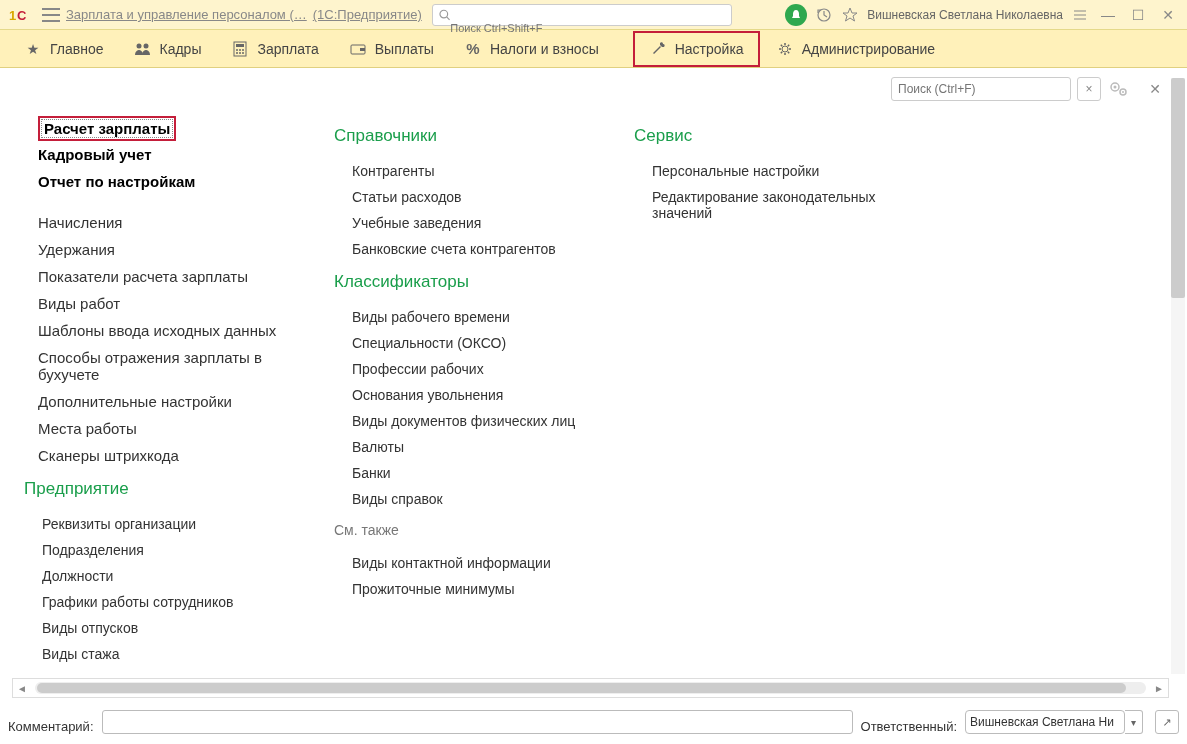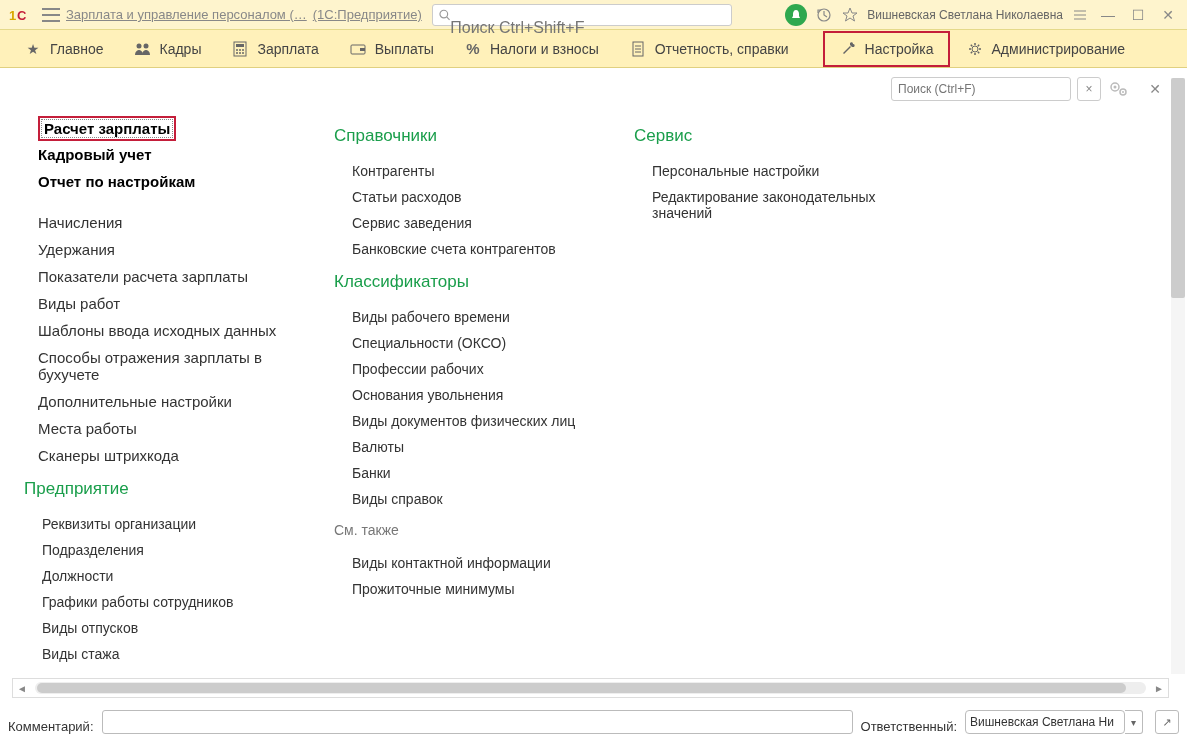--- a/index.html
+++ b/index.html
@@ -33,21 +33,21 @@
     height: 22px;
     background: #fff;
     border: 1px solid #ccc;
     border-radius: 3px;
     display: flex;
     align-items: center;
     padding: 0 6px;
     margin-left: 4px;
   }
   .search-box input {
-    border: none; outline: none; width: 100%; font-size: 16px; color:#999;
+    border: none; outline: none; width: 100%; font-size: 11px; color:#999;
     background: transparent;
     margin-top: 26px;
   }
   .titlebar-right { margin-left:auto; display:flex; align-items:center; gap:8px;}
   .bell-circle {
     width: 22px; height:22px; border-radius:50%;
     background:#2fa84f; display:flex;align-items:center;justify-content:center;
     color:#fff;font-size:12px;
   }
   .tb-icon { width:18px;height:18px;display:flex;align-items:center;justify-content:center;color:#888;}
@@ -246,31 +246,20 @@
           <rect x="10" y="6" width="5" height="3" fill="#666"></rect>
         </svg>
       </span>
     <span>Выплаты</span>
   </div>
   <div class="toolbar-item">
     <span class="tb-ico">
         <b style="font-size:15px">%</b>
       </span>
     <span>Налоги и взносы</span>
-  </div>
-  <div class="toolbar-item">
-    <span class="tb-ico">
-        <svg width="14" height="16" viewBox="0 0 14 16">
-          <rect x="2" y="1" width="10" height="14" stroke="#666" fill="none"></rect>
-          <line x1="4" y1="5" x2="10" y2="5" stroke="#666"></line>
-          <line x1="4" y1="8" x2="10" y2="8" stroke="#666"></line>
-          <line x1="4" y1="11" x2="10" y2="11" stroke="#666"></line>
-        </svg>
-      </span>
-    <span>Отчетность, справки</span>
   </div>
   <div class="toolbar-item active">
     <span class="tb-ico">
         <svg width="16" height="16" viewBox="0 0 16 16">
           <path d="M13 3 C13 1 11 1 10 2 L10 4 L12 6 L14 6 C15 5 15 3 13 3 Z M10 5 L3 12 L4 13 L11 6 Z" fill="#666"></path>
         </svg>
       </span>
     <span>Настройка</span>
   </div>
   <div class="toolbar-item">
@@ -323,21 +312,21 @@
     <a class="link-item">Должности</a>
     <a class="link-item">Графики работы сотрудников</a>
     <a class="link-item">Виды отпусков</a>
     <a class="link-item">Виды стажа</a>
   </div>
 
   <div class="col">
     <div class="section-title">Справочники</div>
     <a class="link-item">Контрагенты</a>
     <a class="link-item">Статьи расходов</a>
-    <a class="link-item">Сервис заведения</a>
+    <a class="link-item">Учебные заведения</a>
     <a class="link-item">Банковские счета контрагентов</a>
     <div class="section-title">Классификаторы</div>
     <a class="link-item">Виды рабочего времени</a>
     <a class="link-item">Специальности (ОКСО)</a>
     <a class="link-item">Профессии рабочих</a>
     <a class="link-item">Основания увольнения</a>
     <a class="link-item">Виды документов физических лиц</a>
     <a class="link-item">Валюты</a>
     <a class="link-item">Банки</a>
     <a class="link-item">Виды справок</a>

